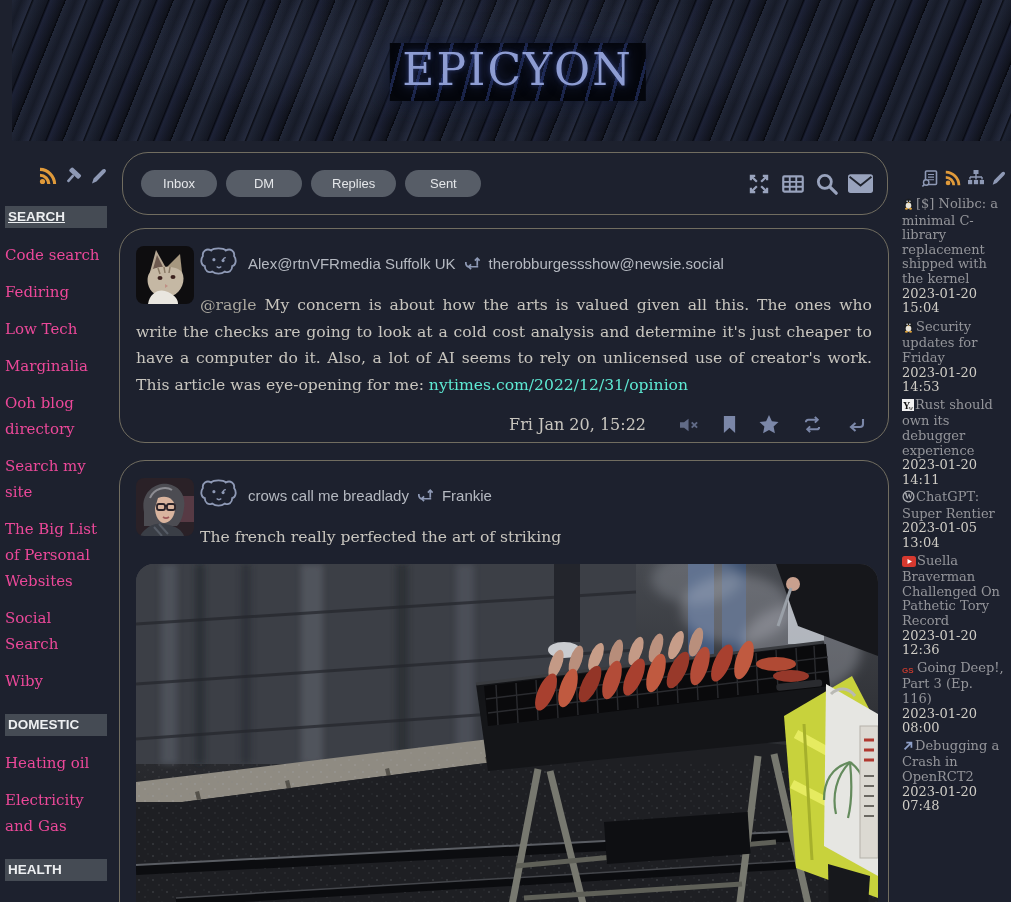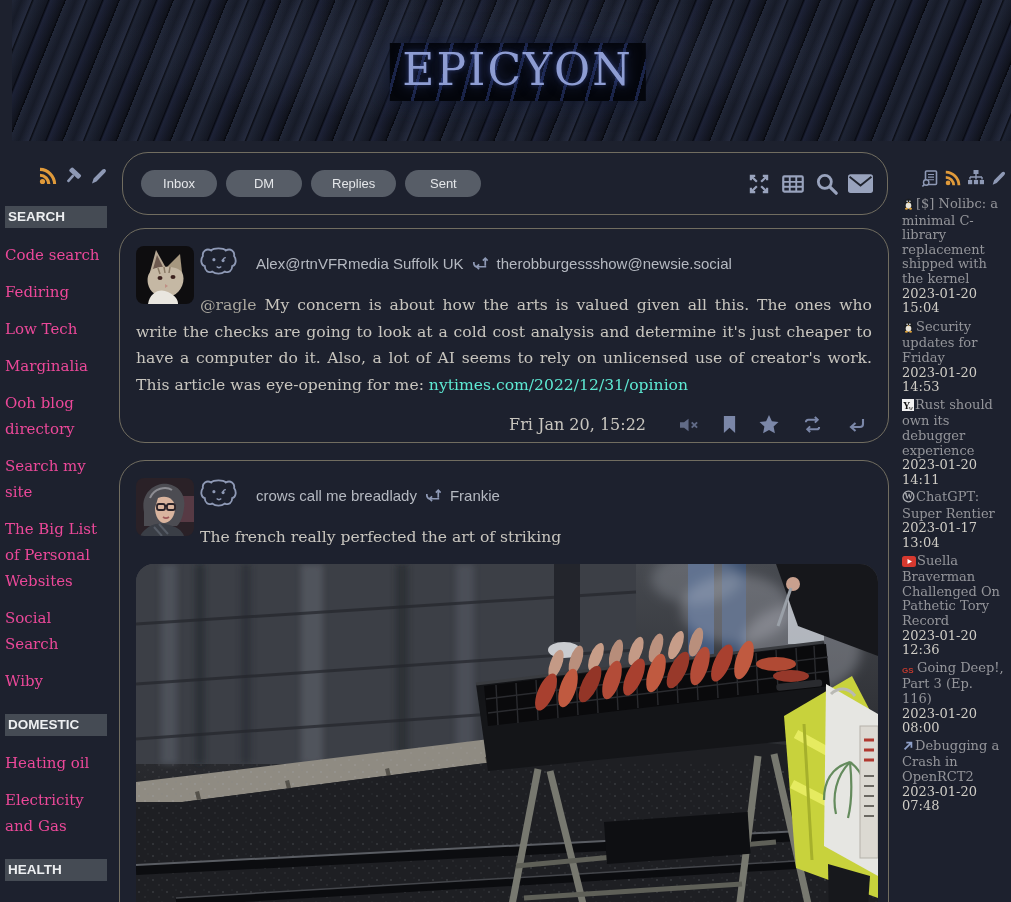--- a/index.html
+++ b/index.html
@@ -27,38 +27,38 @@
   .banner-title{
     font-family:"DejaVu Serif",serif;font-size:44px;line-height:51px;
     color:#8e9dd3;letter-spacing:2px;white-space:nowrap;
     text-shadow:0 0 14px rgba(80,100,190,.55),0 0 4px rgba(60,80,160,.5);
   }
   
   .left-col{position:absolute;left:5px;top:166px;width:102px;}
   .side-icons{display:flex;justify-content:flex-end;align-items:center;gap:5px;height:24px;margin-bottom:2px;}
   .section-header{background:#454b54;color:#edeff1;font:700 13.5px "Liberation Sans",sans-serif;
     padding:3px 3px 4px;margin-top:20px;}
-  .section-header.first{margin-top:16px;}
+  .section-header.first{margin-top:16px;text-decoration:underline;}
   .side-links{margin-top:14px;}
   .side-link{display:block;font-family:"DejaVu Serif",serif;font-size:15px;color:#ec4899;
     line-height:26px;margin-bottom:11px;text-decoration:none;cursor:pointer;}
   
   .tl-header{position:absolute;left:122px;top:152px;width:766px;height:63px;box-sizing:border-box;
     border:1px solid #716d60;border-radius:26px;display:flex;align-items:center;padding:0 14px 0 18px;}
   .tabs{display:flex;gap:9px;}
   .tab{background:#575d67;border-radius:14px;height:27px;line-height:27px;padding:0 21px;min-width:34px;
     color:#e4e6e9;font-size:13px;text-align:center;cursor:pointer;}
   .tl-icons{margin-left:auto;display:flex;align-items:center;gap:8px;}
   .tl-icons span{display:inline-flex;cursor:pointer;}
   .post{position:absolute;left:119px;width:770px;box-sizing:border-box;
     border:1px solid #716d60;border-radius:26px;padding:16px;}
   .post1{top:228px;height:215px;}
   .post2{top:460px;height:478px;overflow:hidden;}
   .avatar{float:left;width:58px;height:58px;margin:1px 6px 0 0;border-radius:8px;overflow:hidden;cursor:pointer;}
-  .post-head{display:flex;gap:19px;}
+  .post-head{display:flex;gap:11px;}
   .names{font-size:15px;color:#b5b9c1;display:flex;align-items:center;gap:7px;white-space:nowrap;}
   .names a{color:#b5b9c1;text-decoration:none;cursor:pointer;}
   .content{margin:10px 0 0;font-family:"DejaVu Serif",serif;font-size:15.6px;line-height:26.5px;
     color:#c8c5be;text-align:justify;}
   .content2{margin:10px 0 0;font-family:"DejaVu Serif",serif;font-size:15.6px;line-height:26.5px;color:#c8c5be;}
   .mention{color:#aaa79e;text-decoration:none;cursor:pointer;}
   .post-link{color:#5eead4;text-decoration:none;cursor:pointer;}
   .post-footer{position:absolute;right:22px;bottom:8px;display:flex;align-items:center;gap:22px;}
   .post-footer span{display:inline-flex;cursor:pointer;}
   .post-date{font-family:"DejaVu Serif",serif;font-size:16px;color:#c8c5be;margin-right:10px;cursor:pointer;}
@@ -478,21 +478,21 @@
       <span class="news-icon"><svg width="12" height="12" viewBox="0 0 12 12">
             <rect width="12" height="12" fill="#f2f2f2"></rect>
             <text x="1" y="9.5" font-family="Liberation Serif,serif" font-size="10" font-weight="bold" fill="#111">Y</text>
             <text x="6.8" y="11" font-family="Liberation Serif,serif" font-size="6" fill="#111">w</text>
           </svg></span><span>Rust should own its debugger experience</span><span class="news-date">2023-01-20 14:11</span>
     </a>
     <a class="news-item">
       <span class="news-icon"><svg width="13" height="13" viewBox="0 0 14 14">
             <circle cx="7" cy="7" r="5.8" fill="none" stroke="#a9abb0" stroke-width="1.4"></circle>
             <text x="2.6" y="10" font-family="Liberation Serif,serif" font-size="9" font-weight="bold" fill="#a9abb0">W</text>
-          </svg></span><span>ChatGPT: Super Rentier</span><span class="news-date">2023-01-17 13:04</span>
+          </svg></span><span>ChatGPT: Super Rentier</span><span class="news-date">2023-01-05 13:04</span>
     </a>
     <a class="news-item">
       <span class="news-icon"><svg width="14" height="11" viewBox="0 0 14 11">
             <rect width="14" height="11" rx="2.5" fill="#d6392f"></rect>
             <polygon points="5.5,3 10,5.5 5.5,8" fill="#fff"></polygon>
           </svg></span><span>Suella Braverman Challenged On Pathetic Tory Record</span><span class="news-date">2023-01-20 12:36</span>
     </a>
     <a class="news-item">
       <span class="news-icon"><svg width="14" height="10" viewBox="0 0 14 10">
             <text x="0" y="8.5" font-family="Liberation Sans,sans-serif" font-size="8" font-weight="bold" fill="#c03a2e">GS</text>

